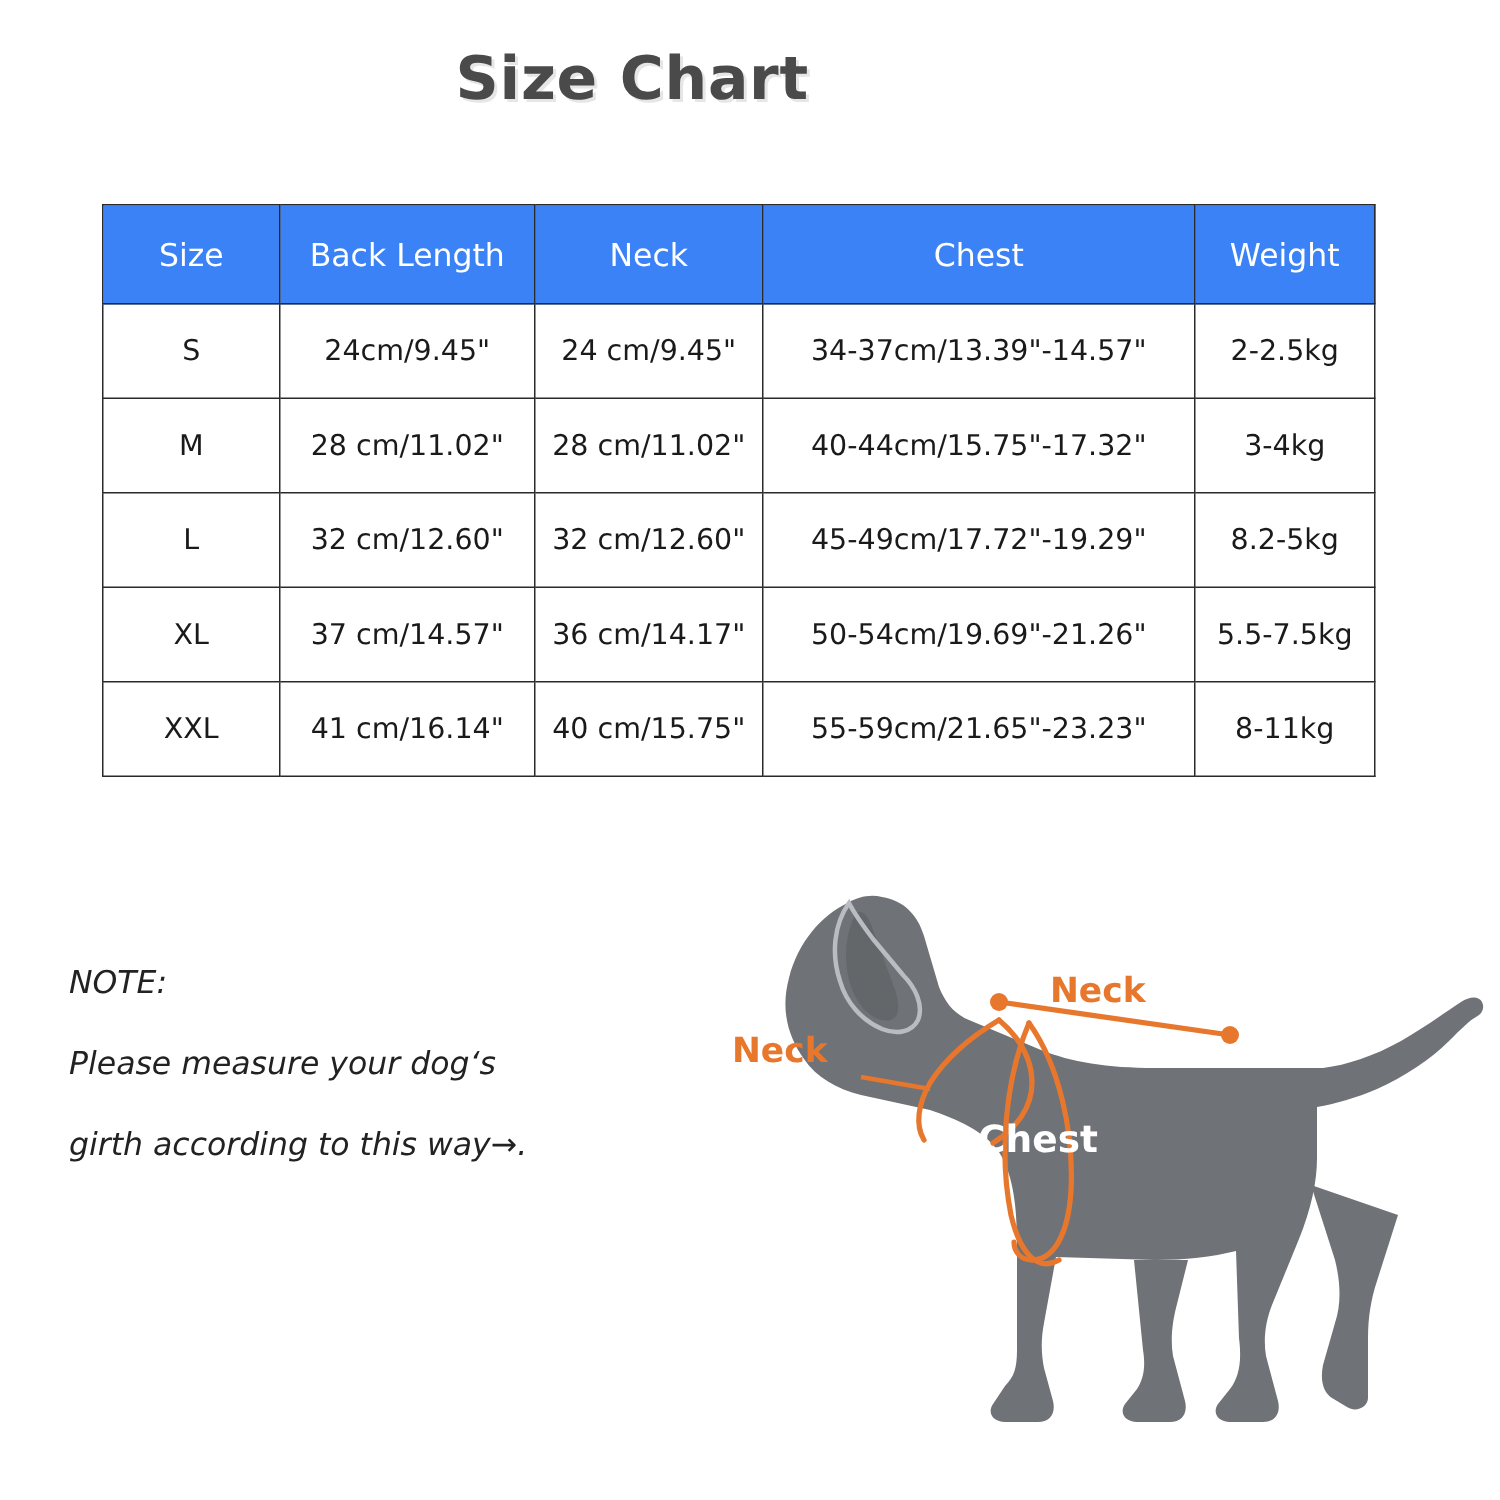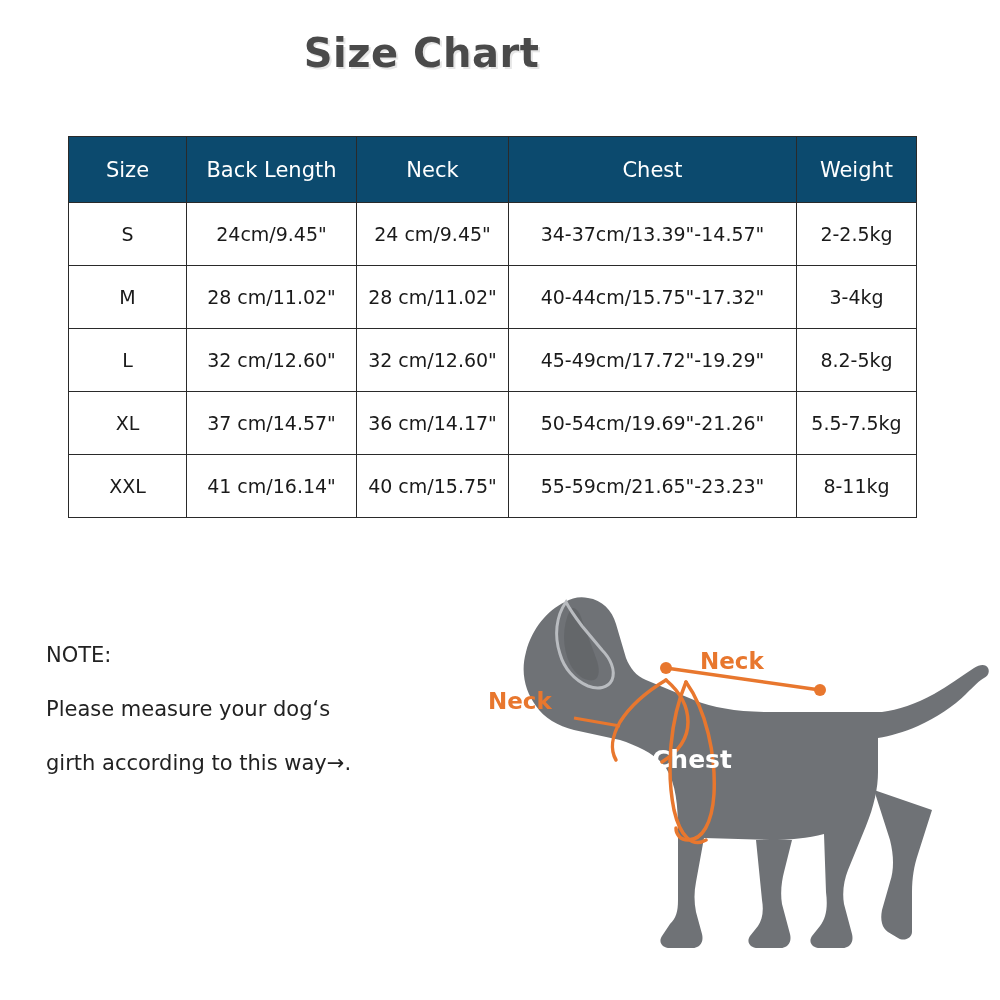--- a/index.html
+++ b/index.html
@@ -47,21 +47,21 @@
     text-align: center;
     color: #1a1a1a;
     font-size: 19px;
     font-weight: normal;
     height: 63px;
     padding: 0 2px;
     box-sizing: border-box;
     white-space: nowrap;
   }
   table.size-chart thead th {
-    background: #0c4a6e;
+    background: #3b82f6;
     color: #ffffff;
     font-size: 21px;
     height: 66px;
     border-color: #2a2a2a;
   }
   .col-size    { width: 118px; }
   .col-back    { width: 170px; }
   .col-neck    { width: 152px; }
   .col-chest   { width: 288px; }
   .col-weight  { width: 120px; }
@@ -70,20 +70,21 @@
 
   
   .note {
     position: absolute;
     left: 46px;
     top: 628px;
     width: 420px;
     color: #222222;
     font-size: 21px;
     line-height: 54px;
+    font-style: italic;
   }
   .note .note-head { display: block; }
   .note .note-line { display: block; }
 
   
   .illus {
     position: absolute;
     left: 470px;
     top: 540px;
     width: 520px;

